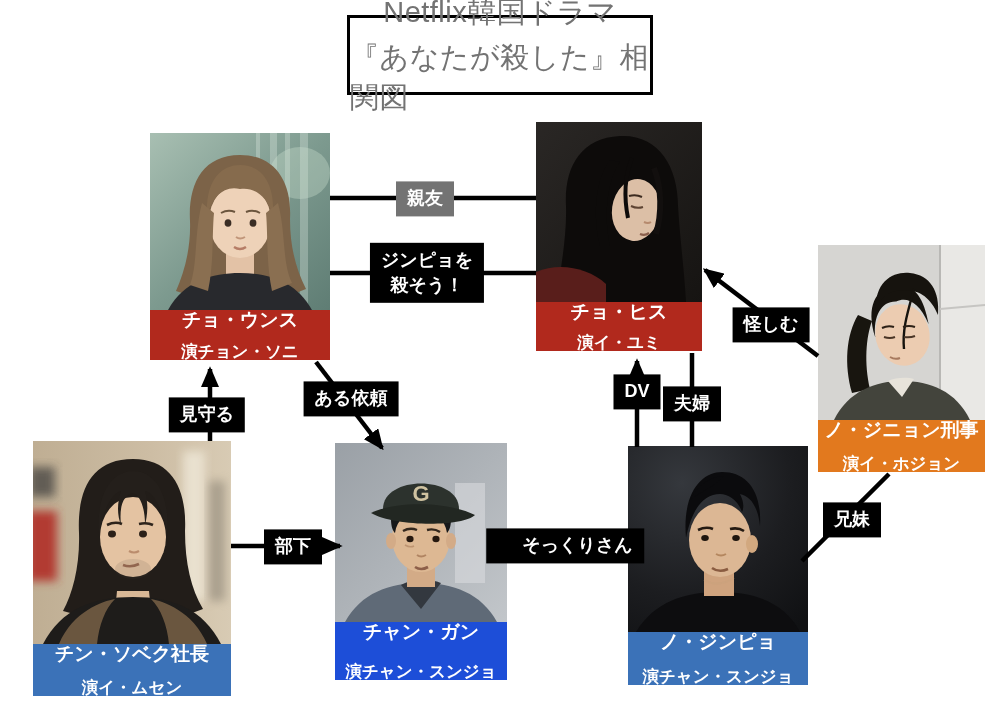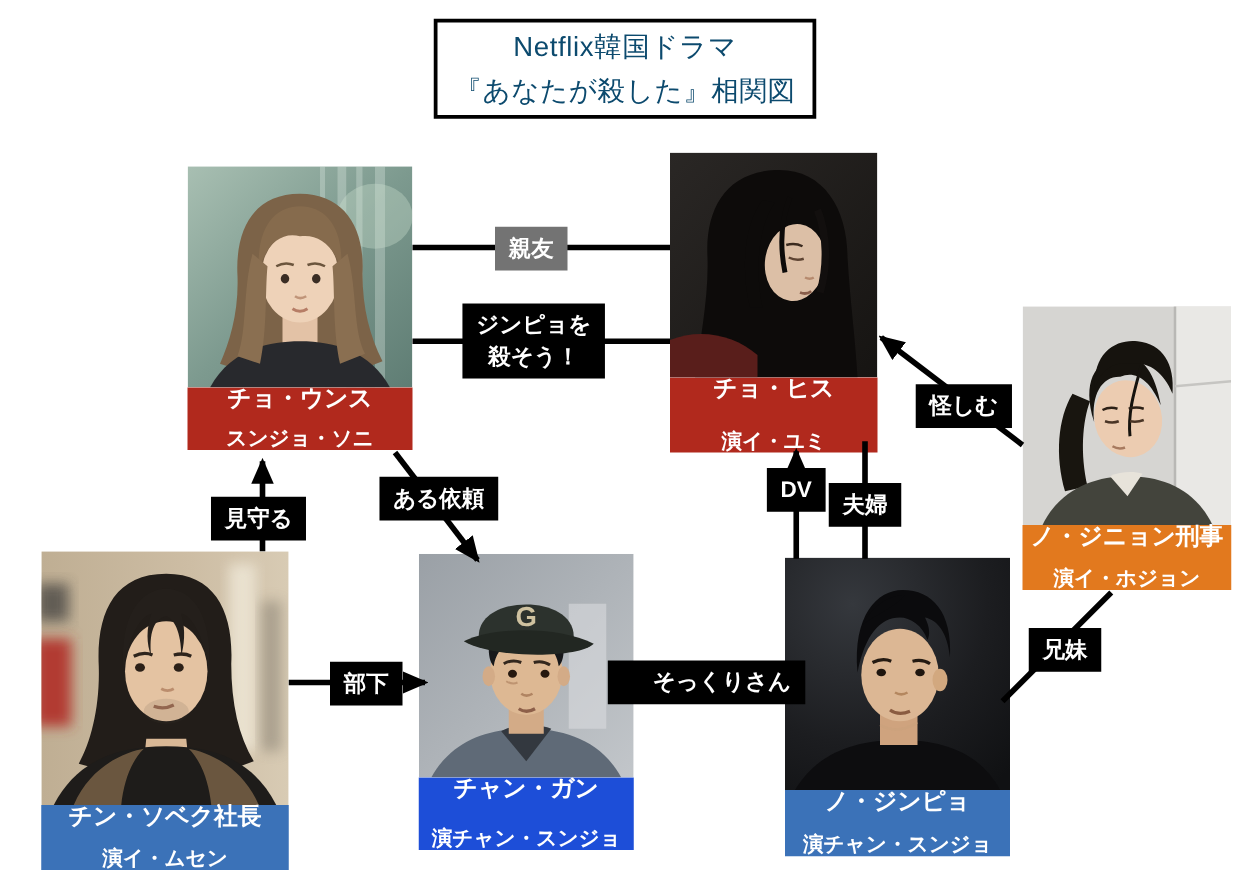--- a/index.html
+++ b/index.html
@@ -1,20 +1,20 @@
 <!DOCTYPE html>
 <html><head>
 <meta charset="utf-8">
 <style>
   html,body{margin:0;padding:0;background:#ffffff;}
   .canvas{position:relative;width:997px;height:714px;background:#ffffff;overflow:hidden;
           font-family:"Liberation Sans","DejaVu Sans",sans-serif;}
   .title-box{position:absolute;left:347px;top:15px;width:306px;height:80px;border:3px solid #000;
              box-sizing:border-box;display:flex;flex-direction:column;align-items:center;justify-content:center;
-             gap:5px;font-size:22px;color:#0c4a6e;z-index:5;letter-spacing:.5px;}
+             gap:5px;font-size:29px;color:#737373;z-index:5;letter-spacing:.5px;}
   .card{position:absolute;z-index:10;}
   .photo{width:100%;overflow:hidden;}
   .photo svg{display:block;width:100%;height:100%;}
   .namebar{color:#fff;font-weight:bold;text-align:center;display:flex;flex-direction:column;
            justify-content:space-between;gap:4px;box-sizing:border-box;}
   .namebar .nm{font-size:19px;line-height:1.1;}
   .namebar .ac{font-size:16.5px;line-height:1.1;}
   .connectors{position:absolute;left:0;top:0;width:997px;height:714px;z-index:20;}
   .connectors line{stroke:#000;stroke-width:4.5;}
   .rel{position:absolute;transform:translate(-50%,-50%);color:#fff;font-weight:bold;font-size:18px;
@@ -60,21 +60,21 @@
             <ellipse cx="103" cy="90" rx="3.4" ry="3.8"></ellipse>
           </g>
         <path d="M71,80 q7,-4 14,-1" stroke="#6b553d" stroke-width="2" fill="none"></path>
         <path d="M96,79 q7,-3 14,1" stroke="#6b553d" stroke-width="2" fill="none"></path>
         <path d="M86,104 q4,3 9,0" stroke="#c09579" stroke-width="2" fill="none"></path>
         <path d="M84,114 q6,4 12,0" stroke="#b67d66" stroke-width="2.4" fill="none"></path>
       </svg>
     </div>
     <div class="namebar" style="height: 50px; background-color: rgb(177, 41, 29);">
       <div class="nm">チョ・ウンス</div>
-      <div class="ac">スンジョ・ソニ</div>
+      <div class="ac">演チョン・ソニ</div>
     </div>
   </div>
 
   <div class="card" style="left:536px;top:122px;width:166px;">
     <div class="photo" style="height:180px;">
       <svg viewBox="0 0 166 180" preserveAspectRatio="none">
         <defs>
             <linearGradient id="g2" x1="0" y1="0" x2="1" y2="1">
           <stop offset="0" stop-color="#2a2725"></stop>
               <stop offset="1" stop-color="#161412"></stop>
@@ -86,21 +86,21 @@
         <path d="M84,40 C70,60 68,96 74,124 L64,124 C56,92 60,56 74,38 z" fill="#0d0b0a"></path>
         <path d="M96,36 C88,56 88,76 92,96" stroke="#0d0b0a" stroke-width="4" fill="none"></path>
         <path d="M118,46 C126,66 126,92 120,112" stroke="#120f0e" stroke-width="6" fill="none"></path>
         <path d="M95,84 q6,3 12,1" stroke="#5e4433" stroke-width="2" fill="none"></path>
         <path d="M93,74 q7,-2 13,1" stroke="#3c2b20" stroke-width="2" fill="none"></path>
         <path d="M108,100 q4,2 7,0" stroke="#b68a6e" stroke-width="2" fill="none"></path>
         <path d="M104,112 q5,2 9,-1" stroke="#8a5f4c" stroke-width="2.2" fill="none"></path>
         <path d="M0,150 C24,140 52,146 70,162 L70,180 L0,180 z" fill="#591e1b"></path>
       </svg>
     </div>
-    <div class="namebar" style="height: 60px; background-color: rgb(177, 41, 29);">
+    <div class="namebar" style="height: 49px; background-color: rgb(177, 41, 29);">
       <div class="nm">チョ・ヒス</div>
       <div class="ac">演イ・ユミ</div>
     </div>
   </div>
 
   <div class="card" style="left:818px;top:245px;width:167px;">
     <div class="photo" style="height:175px;">
       <svg viewBox="0 0 167 175" preserveAspectRatio="none">
         <rect width="167" height="175" fill="#d6d5d2"></rect>
         <rect x="122" width="45" height="175" fill="#e9e8e5"></rect>

